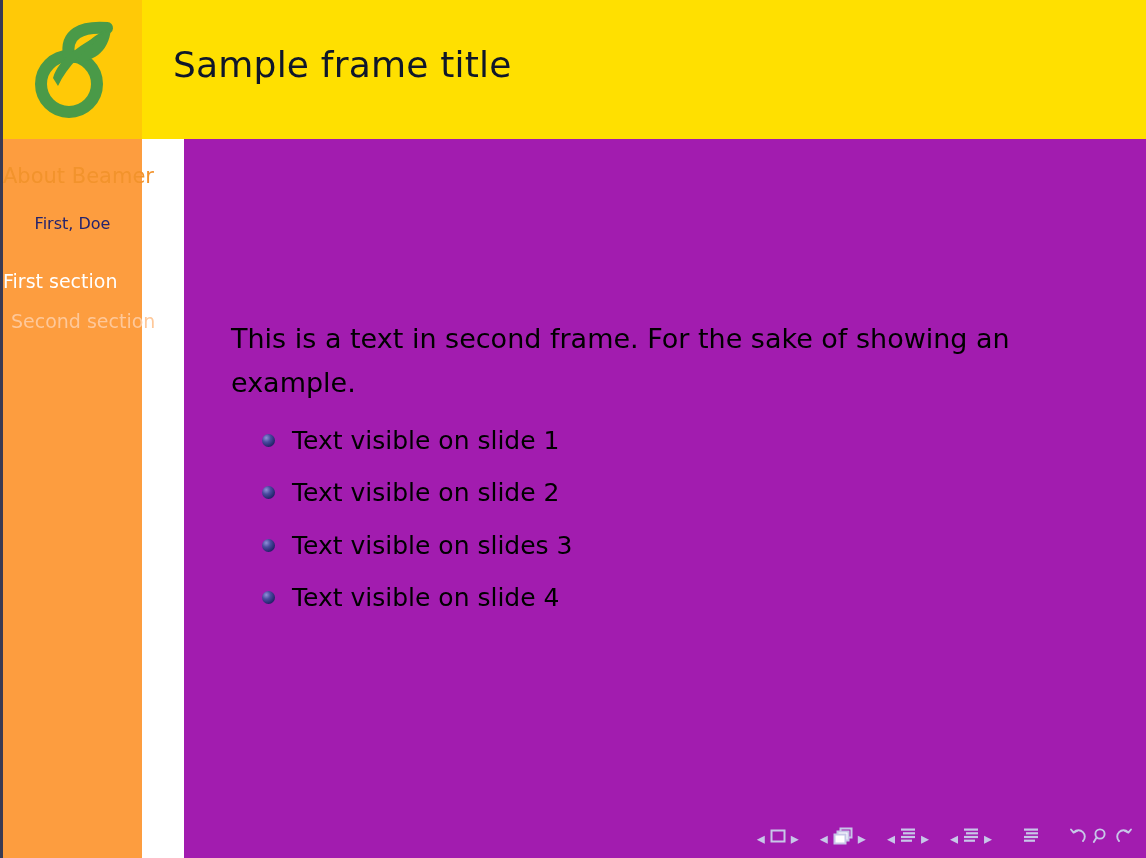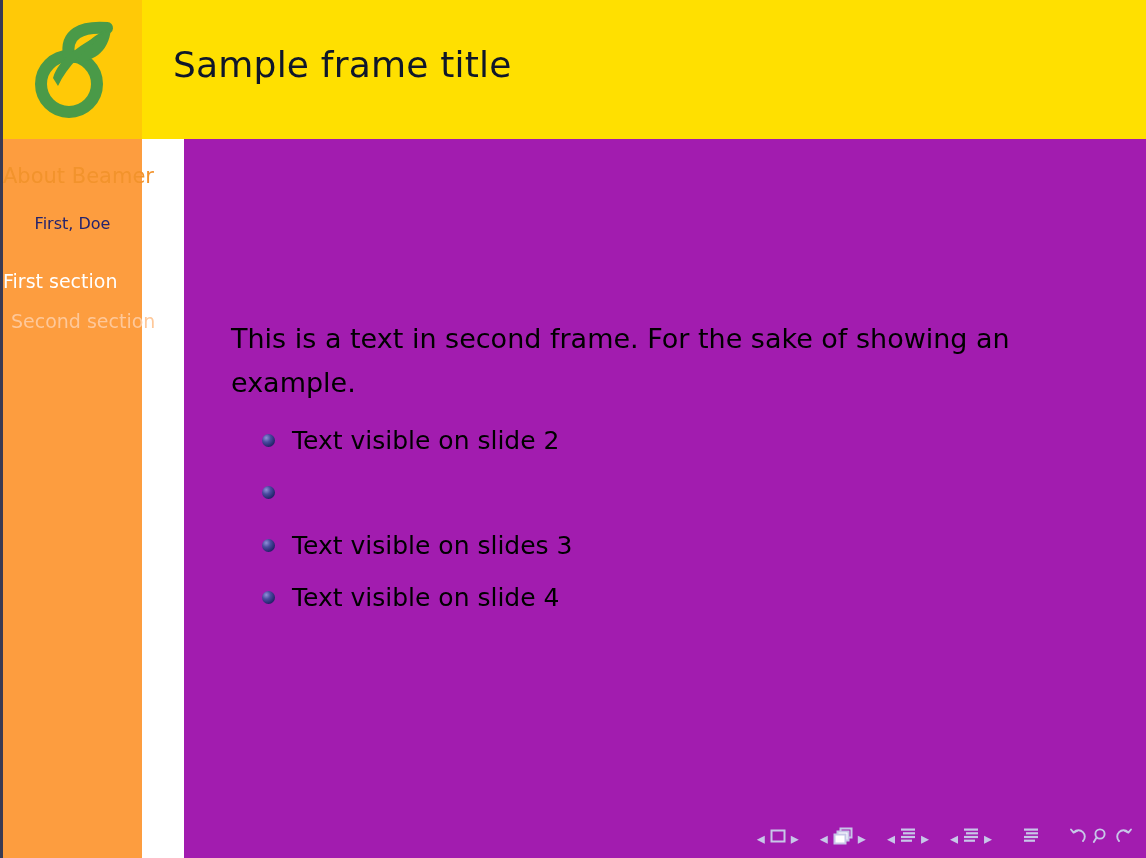--- a/index.html
+++ b/index.html
@@ -198,24 +198,25 @@
     <div id="side-section-2" class="side-entry">Second section</div>
   </div>
 
   <div id="content">
 
     <div id="paragraph">This is a text in second frame. For the sake of showing an example.</div>
 
     <ul id="bullet-list">
       <li>
         <span class="bullet-ball"></span>
-        <span>Text visible on slide 2</span>
+        <span>Text visible on slide 1</span>
       </li>
       <li>
         <span class="bullet-ball"></span>
+        <span>Text visible on slide 2</span>
       </li>
       <li>
         <span class="bullet-ball"></span>
         <span>Text visible on slides 3</span>
       </li>
       <li>
         <span class="bullet-ball"></span>
         <span>Text visible on slide 4</span>
       </li>
     </ul>

